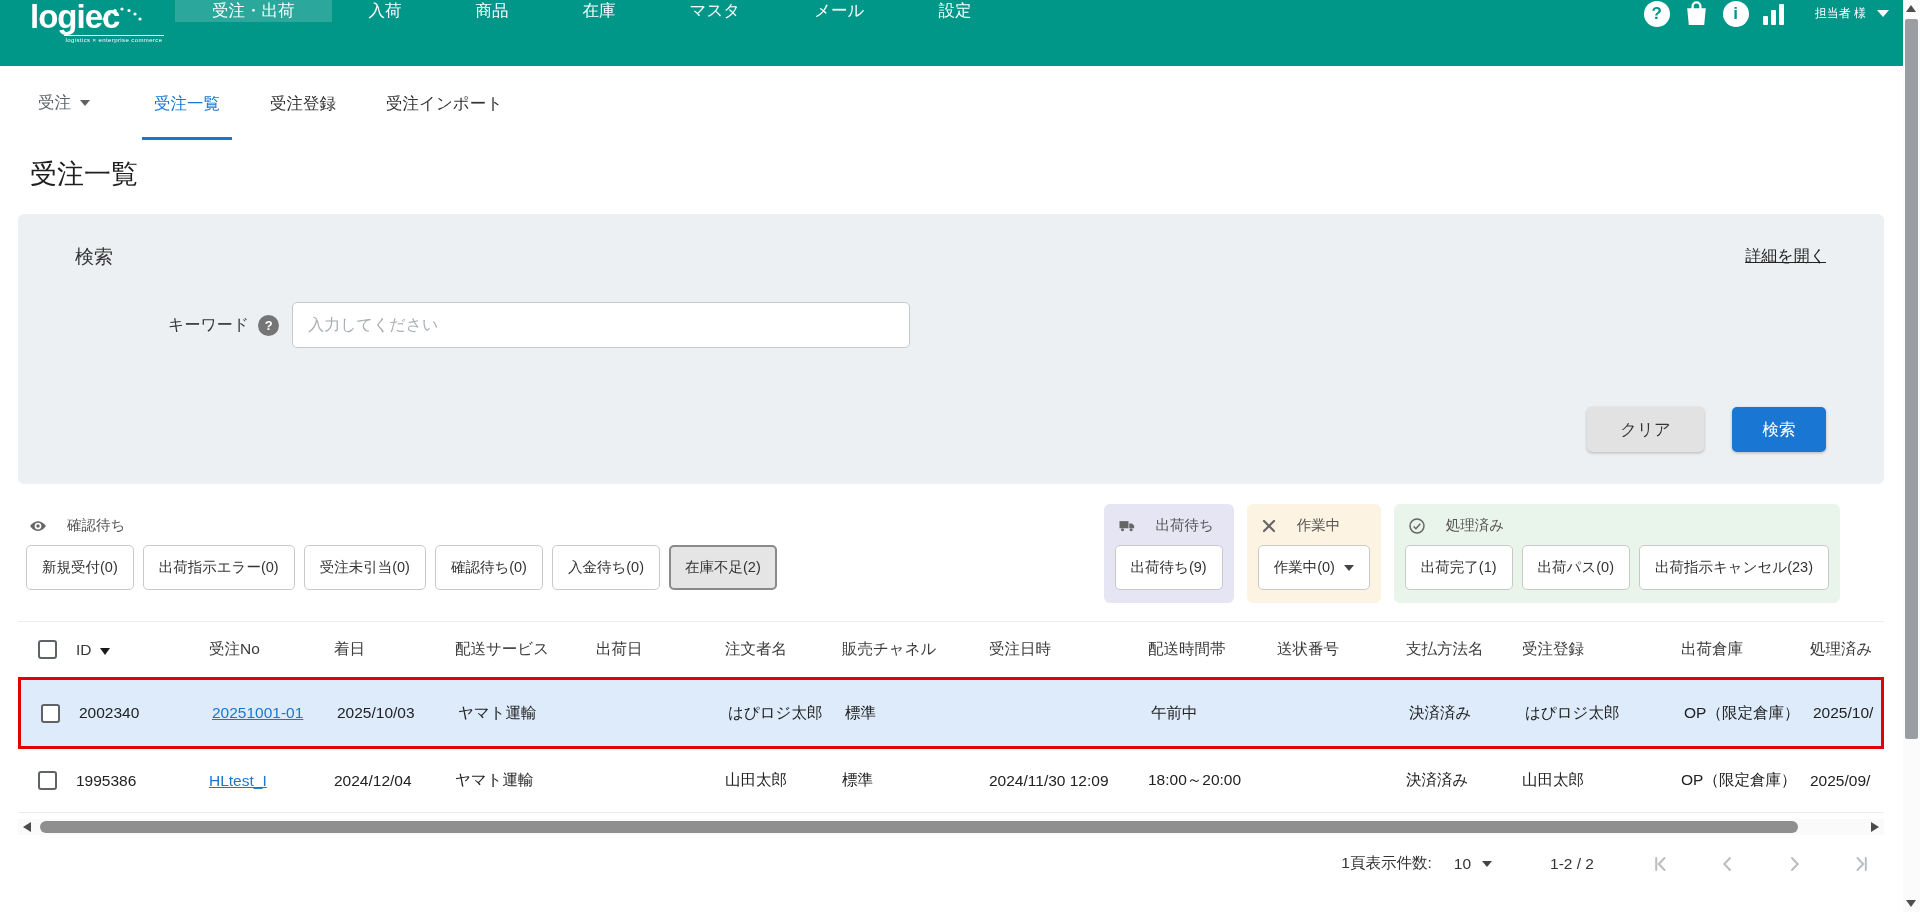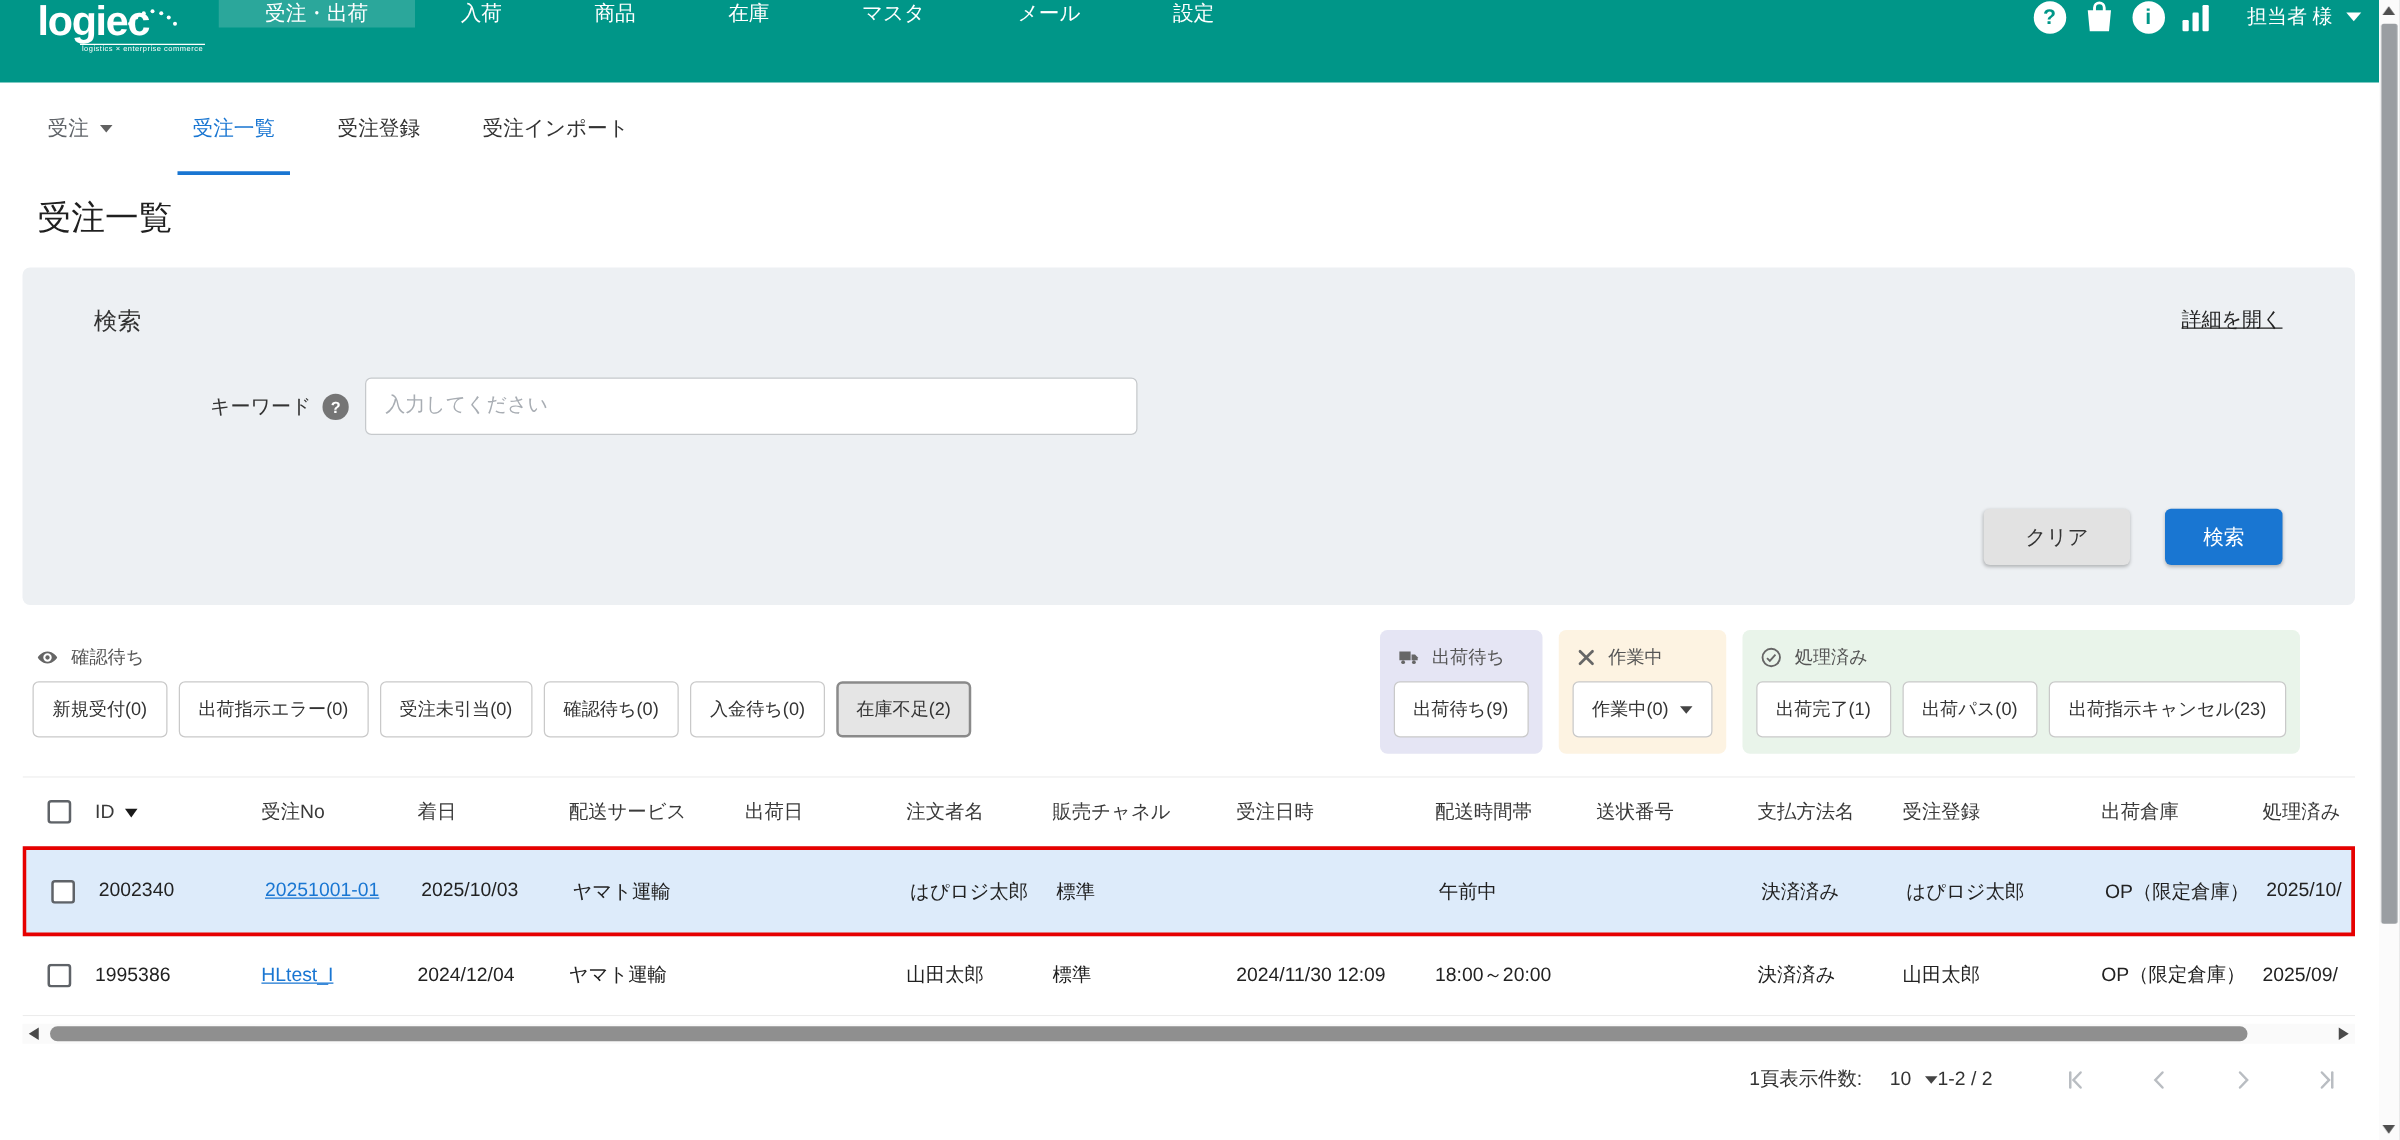--- a/index.html
+++ b/index.html
@@ -19,21 +19,21 @@
   .nav-item { color: #fff; font-size: 16.5px; display: flex; align-items: center; padding: 0 37px; cursor: pointer; }
   .nav-item.active { background: #2ba79b; }
   .topbar-right { margin-left: auto; display: flex; align-items: center; gap: 14px; padding-right: 14px; }
   .icon-circle { width: 26px; height: 26px; border-radius: 50%; background: #fff; color: #009688; font-weight: bold; font-size: 17px; display: flex; align-items: center; justify-content: center; cursor: pointer; }
   .icon-circle .iglyph { line-height: 1; }
   .stats-bars { width: 26px; height: 22px; display: flex; align-items: flex-end; gap: 3px; cursor: pointer; }
   .stats-bars i { display: block; width: 5px; background: #fff; border-radius: 1px; }
   .stats-bars i:nth-child(1) { height: 9px; }
   .stats-bars i:nth-child(2) { height: 15px; }
   .stats-bars i:nth-child(3) { height: 21px; }
-  .user { color: #fff; font-size: 16px; margin-left: 12px; display: flex; align-items: center; gap: 11px; cursor: pointer; }
+  .user { color: #fff; font-size: 12px; margin-left: 12px; display: flex; align-items: center; gap: 11px; cursor: pointer; }
 
   .caret { width: 0; height: 0; display: inline-block; }
   .caret-down-white { border-left: 6px solid transparent; border-right: 6px solid transparent; border-top: 7px solid #fff; }
   .caret-down-gray  { border-left: 5px solid transparent; border-right: 5px solid transparent; border-top: 6px solid #616161; }
   .caret-down-dark  { border-left: 5px solid transparent; border-right: 5px solid transparent; border-top: 6px solid #444; }
 
   
   .subnav { display: flex; align-items: center; height: 74px; padding-left: 38px; }
   .subnav-menu { display: flex; align-items: center; gap: 9px; color: #5f6368; font-size: 16.5px; margin-right: 52px; cursor: pointer; }
   .subnav-tab { font-size: 16.5px; color: #333; padding: 0 12px; margin-right: 26px; height: 74px; line-height: 74px; cursor: pointer; }
@@ -55,21 +55,21 @@
   .btn-clear { width: 117px; height: 45px; background: #e2e2e2; color: #333; }
   .btn-search { width: 94px; height: 45px; background: #1976d2; color: #fff; }
 
   
   .status-bar { display: flex; margin: 20px 80px 0 18px; gap: 13px; align-items: stretch; }
   .status-group { border-radius: 6px; padding: 10px 11px 13px 11px; }
   .status-group.plain { background: transparent; padding-left: 8px; flex: 1 1 auto; }
   .g-waiting { background: #e5e5f4; }
   .g-working { background: #fdf3e2; }
   .g-done    { background: #e9f4ea; }
-  .status-label { display: flex; align-items: center; gap: 10px; font-size: 14.5px; color: #555; margin: 2px 0 10px 3px; text-align: right; }
+  .status-label { display: flex; align-items: center; gap: 20px; font-size: 14.5px; color: #555; margin: 2px 0 10px 3px; text-align: right; }
   .status-buttons { display: flex; gap: 9px; }
   .status-btn { height: 45px; padding: 0 15px; background: #fff; border: 1px solid #c9c9c9; border-radius: 5px; font-size: 14.5px; color: #333; display: flex; align-items: center; gap: 9px; white-space: nowrap; cursor: pointer; font-family: inherit; }
   .status-btn.selected { background: #e5e5e5; border: 2px solid #8a8a8a; padding: 0 14px; }
 
   
   .table-wrap { margin: 18px 36px 0 18px; overflow: hidden; }
   .t-header { display: flex; align-items: center; height: 56px; border-top: 1px solid #ececec; font-size: 15.5px; color: #3a3a3a; font-weight: 500; }
   .t-row { display: flex; align-items: center; height: 64px; font-size: 15.5px; color: #222; cursor: pointer; }
   .t-row.highlight { background: #ddebfa; border: 3px solid #e60000; height: 72px; }
   .t-row.normal { border-bottom: 1px solid #ececec; }
@@ -87,21 +87,21 @@
   
   .h-scrollbar { margin: 6px 36px 0 18px; height: 16px; position: relative; background: #fafafa; }
   .h-thumb { position: absolute; left: 22px; right: 86px; top: 2px; height: 12px; background: #8f8f8f; border-radius: 7px; cursor: pointer; }
   .arr { width: 0; height: 0; position: absolute; cursor: pointer; }
   .h-arr-left  { left: 5px; top: 3px; border-top: 5px solid transparent; border-bottom: 5px solid transparent; border-right: 8px solid #4a4a4a; }
   .h-arr-right { right: 5px; top: 3px; border-top: 5px solid transparent; border-bottom: 5px solid transparent; border-left: 8px solid #4a4a4a; }
 
   
   .pagination { display: flex; align-items: center; justify-content: flex-end; margin-top: 18px; padding-right: 50px; font-size: 15.5px; color: #333; }
   .per-page { display: flex; align-items: center; gap: 11px; margin-left: 22px; cursor: pointer; }
-  .range { }
+  .range { margin-left: 58px; }
   .pg-icons { display: flex; align-items: center; gap: 46px; margin-left: 58px; }
   .pg-icons svg { cursor: pointer; display: block; }
 
   
   .v-scrollbar { position: fixed; top: 0; right: 0; width: 17px; height: 912px; background: #fbfbfb; z-index: 60; }
   .v-arr-up   { position: absolute; top: 5px; left: 3px; border-left: 5.5px solid transparent; border-right: 5.5px solid transparent; border-bottom: 7px solid #4f4f4f; }
   .v-arr-down { position: absolute; bottom: 5px; left: 3px; border-left: 5.5px solid transparent; border-right: 5.5px solid transparent; border-top: 7px solid #4f4f4f; }
   .v-thumb { position: absolute; top: 19px; left: 2px; width: 13px; height: 720px; background: #9a9ea2; border-radius: 2px; cursor: pointer; }
 </style>
 </head>

